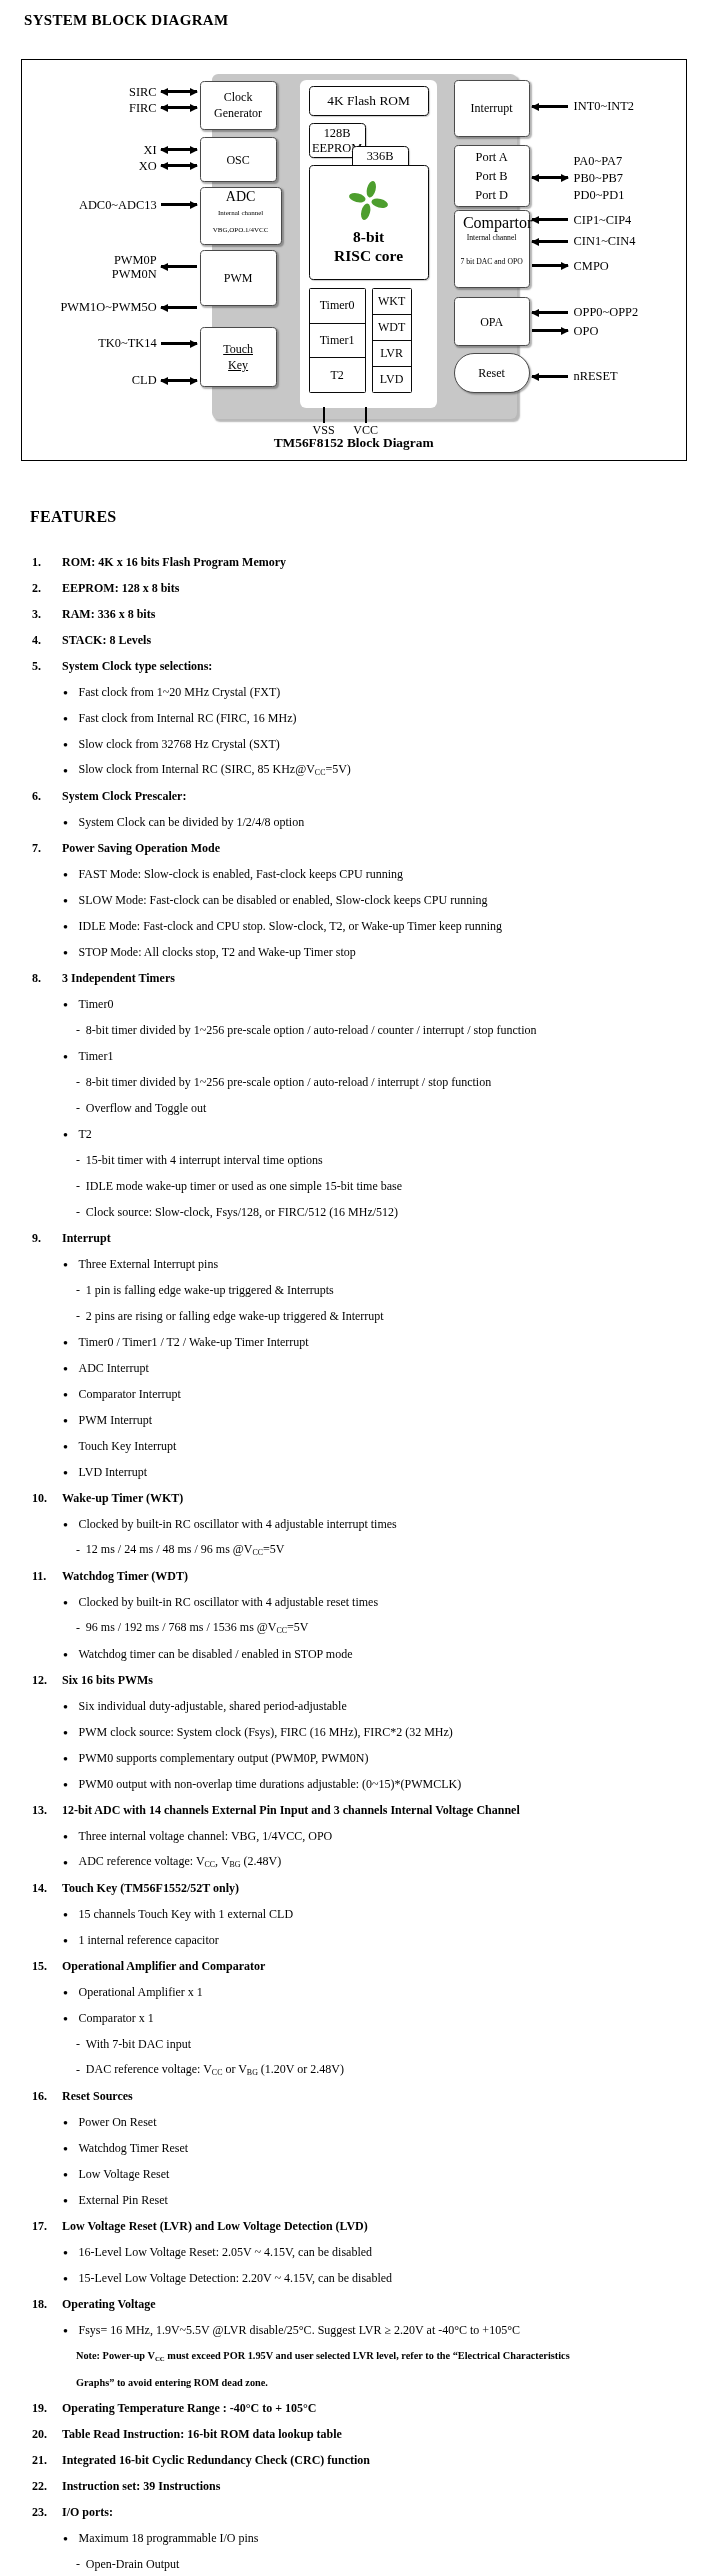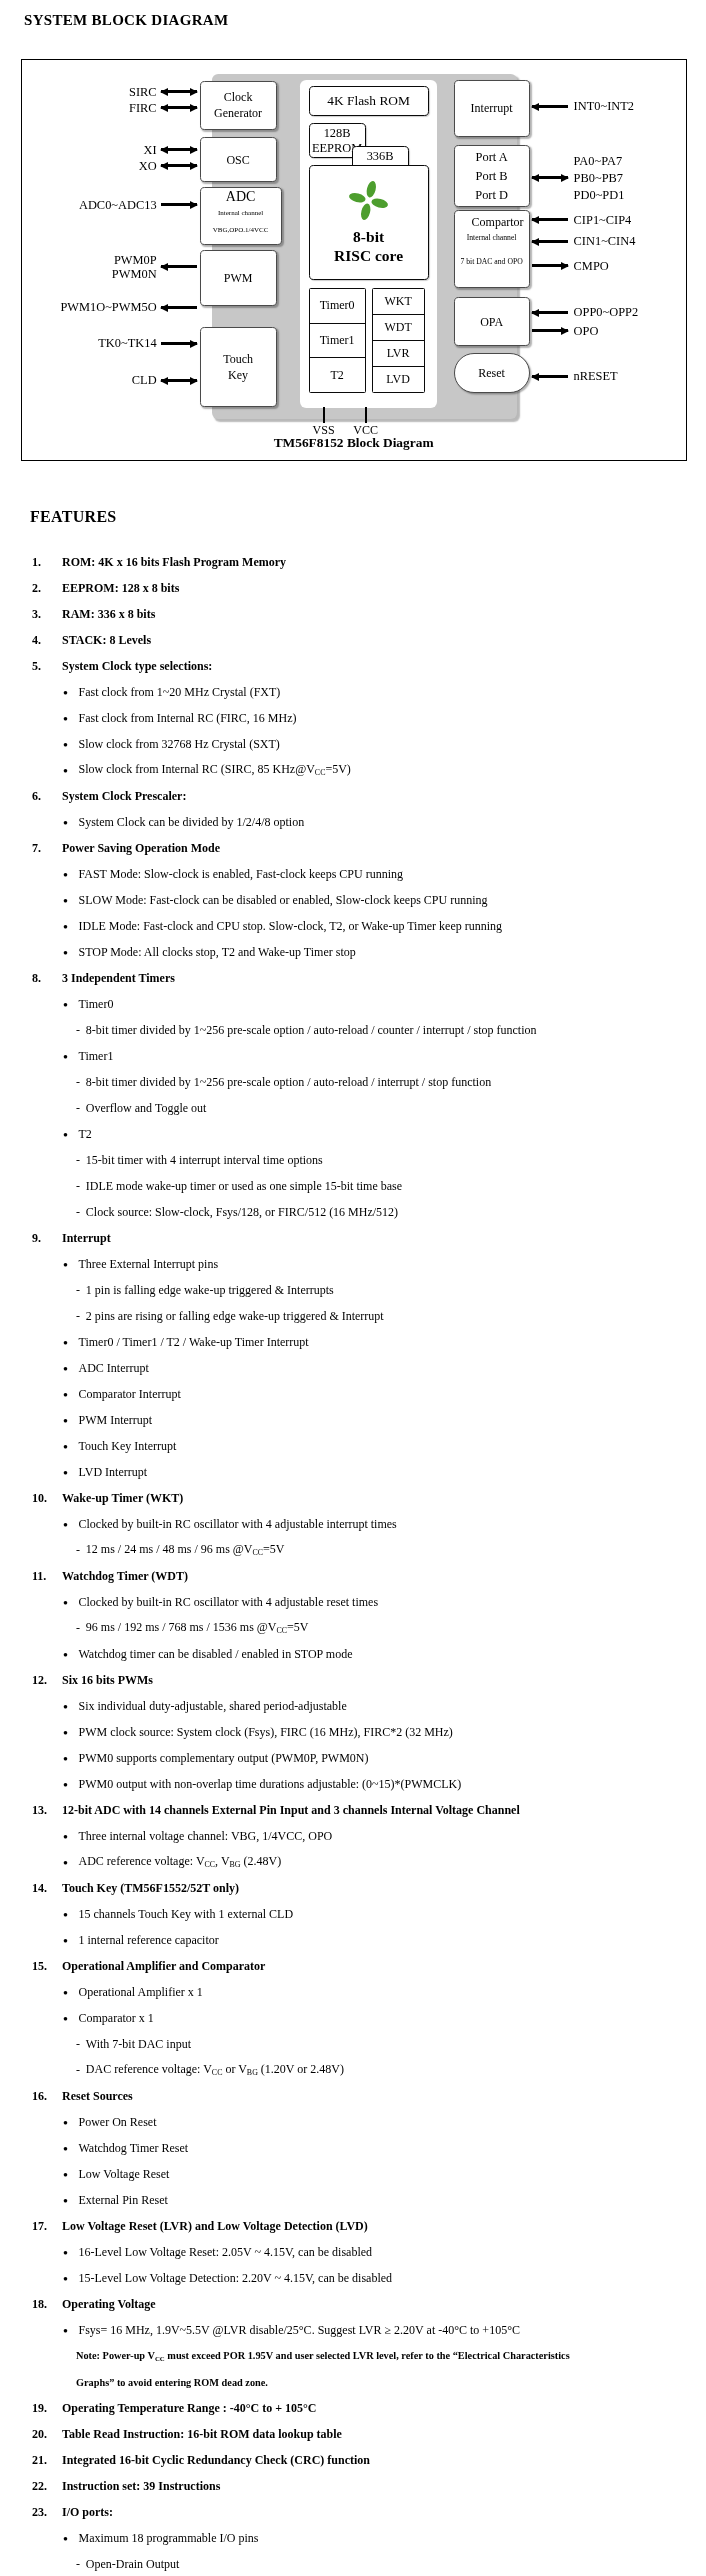--- a/index.html
+++ b/index.html
@@ -34,42 +34,42 @@
   }
   .blk .blk-label div{line-height:16px;}
   .blk-ports .blk-label div{line-height:19px;font-size:12.4px;}
   .blk-adc,.blk-comparator{justify-content:flex-start;}
   .blk-adc{padding-top:1px;}
   .blk-adc .blk-label div{font-size:14px;line-height:15.5px;}
   .blk-adc .blk-subline{font-size:7px;line-height:8.2px;}
   .blk-adc .blk-subline.s0{margin-top:4.6px;}
   .blk-adc .blk-subline.s1{margin-top:8.8px;}
   .blk-comparator{padding-top:5.2px;}
-  .blk-comparator .blk-label div{font-size:12px;line-height:13.4px;margin-left:12px;}
+  .blk-comparator .blk-label div{font-size:16px;line-height:13.4px;margin-left:12px;}
   .blk-comparator .blk-subline{font-size:7.7px;line-height:9.3px;}
   .blk-comparator .blk-subline.s0{margin-top:3.1px;}
   .blk-comparator .blk-subline.s1{margin-top:15.5px;}
   
   .cbox{
     position:absolute;background:#fff;border:1.5px solid #0a0a0a;border-radius:4.6px;
     box-sizing:border-box;display:flex;flex-direction:column;align-items:center;justify-content:center;
     text-align:center;font-size:12.4px;line-height:14.4px;box-shadow:1px 1px 1px rgba(0,0,0,.2);
   }
   #box-flash{left:287px;top:26px;width:120px;height:30px;font-size:13.4px;}
   #box-eeprom{left:287px;top:63px;width:57px;height:35px;}
   #box-sram{left:330px;top:63px;width:57px;height:35px;margin-top:23px;}
   #box-core{left:287px;top:105px;width:120px;height:115px;}
   .core-label{font-weight:bold;font-size:15.5px;line-height:19px;margin-top:3.1px;}
   .leaf{display:block;height:43px;}
   .stack{
     position:absolute;background:#fff;border:1.5px solid #0a0a0a;border-radius:1.5px;
     box-sizing:border-box;display:flex;flex-direction:column;
   }
   #timer-stack{left:287px;top:228px;width:57px;height:105px;}
-  #sys-stack{left:350px;top:228px;width:53px;height:105px;}
+  #sys-stack{left:350px;top:228px;width:40px;height:105px;}
   .stack .cell{
     flex:1;display:flex;align-items:center;justify-content:center;
     font-size:12px;border-top:1.5px solid #0a0a0a;
   }
   .stack .cell.first{border-top:none;}
   
   .pin-label{position:absolute;font-size:12.4px;line-height:14px;}
   .pin-left{left:0;width:135px;text-align:right;}
   .pin-right{left:552px;width:144px;text-align:left;}
   .sigarrow{position:absolute;width:38px;height:9.3px;}
@@ -203,21 +203,21 @@
     <div class="pin-label pin-left" style="top: 193px;">PWM0P<br>PWM0N</div>
     <div class="sigarrow" style="left: 138px; top: 202px;">
       <div class="bar"></div>
       <div class="hl"></div>
     </div>
     <div class="pin-label pin-left" style="top: 240px;">PWM1O~PWM5O</div>
     <div class="sigarrow" style="left: 138px; top: 243px;">
       <div class="bar"></div>
       <div class="hl"></div>
     </div>
-    <div class="blk blk-touch-key" style="left: 178px; top: 267px; width: 77px; height: 80px;">
+    <div class="blk blk-touch-key" style="left: 178px; top: 267px; width: 77px; height: 60px; text-decoration: underline;">
       <div class="blk-label">
         <div>Touch</div>
         <div>Key</div>
       </div>
     </div>
     <div class="pin-label pin-left" style="top: 276px;">TK0~TK14</div>
     <div class="sigarrow" style="left: 138px; top: 279px;">
       <div class="bar"></div>
       <div class="hr"></div>
     </div>

